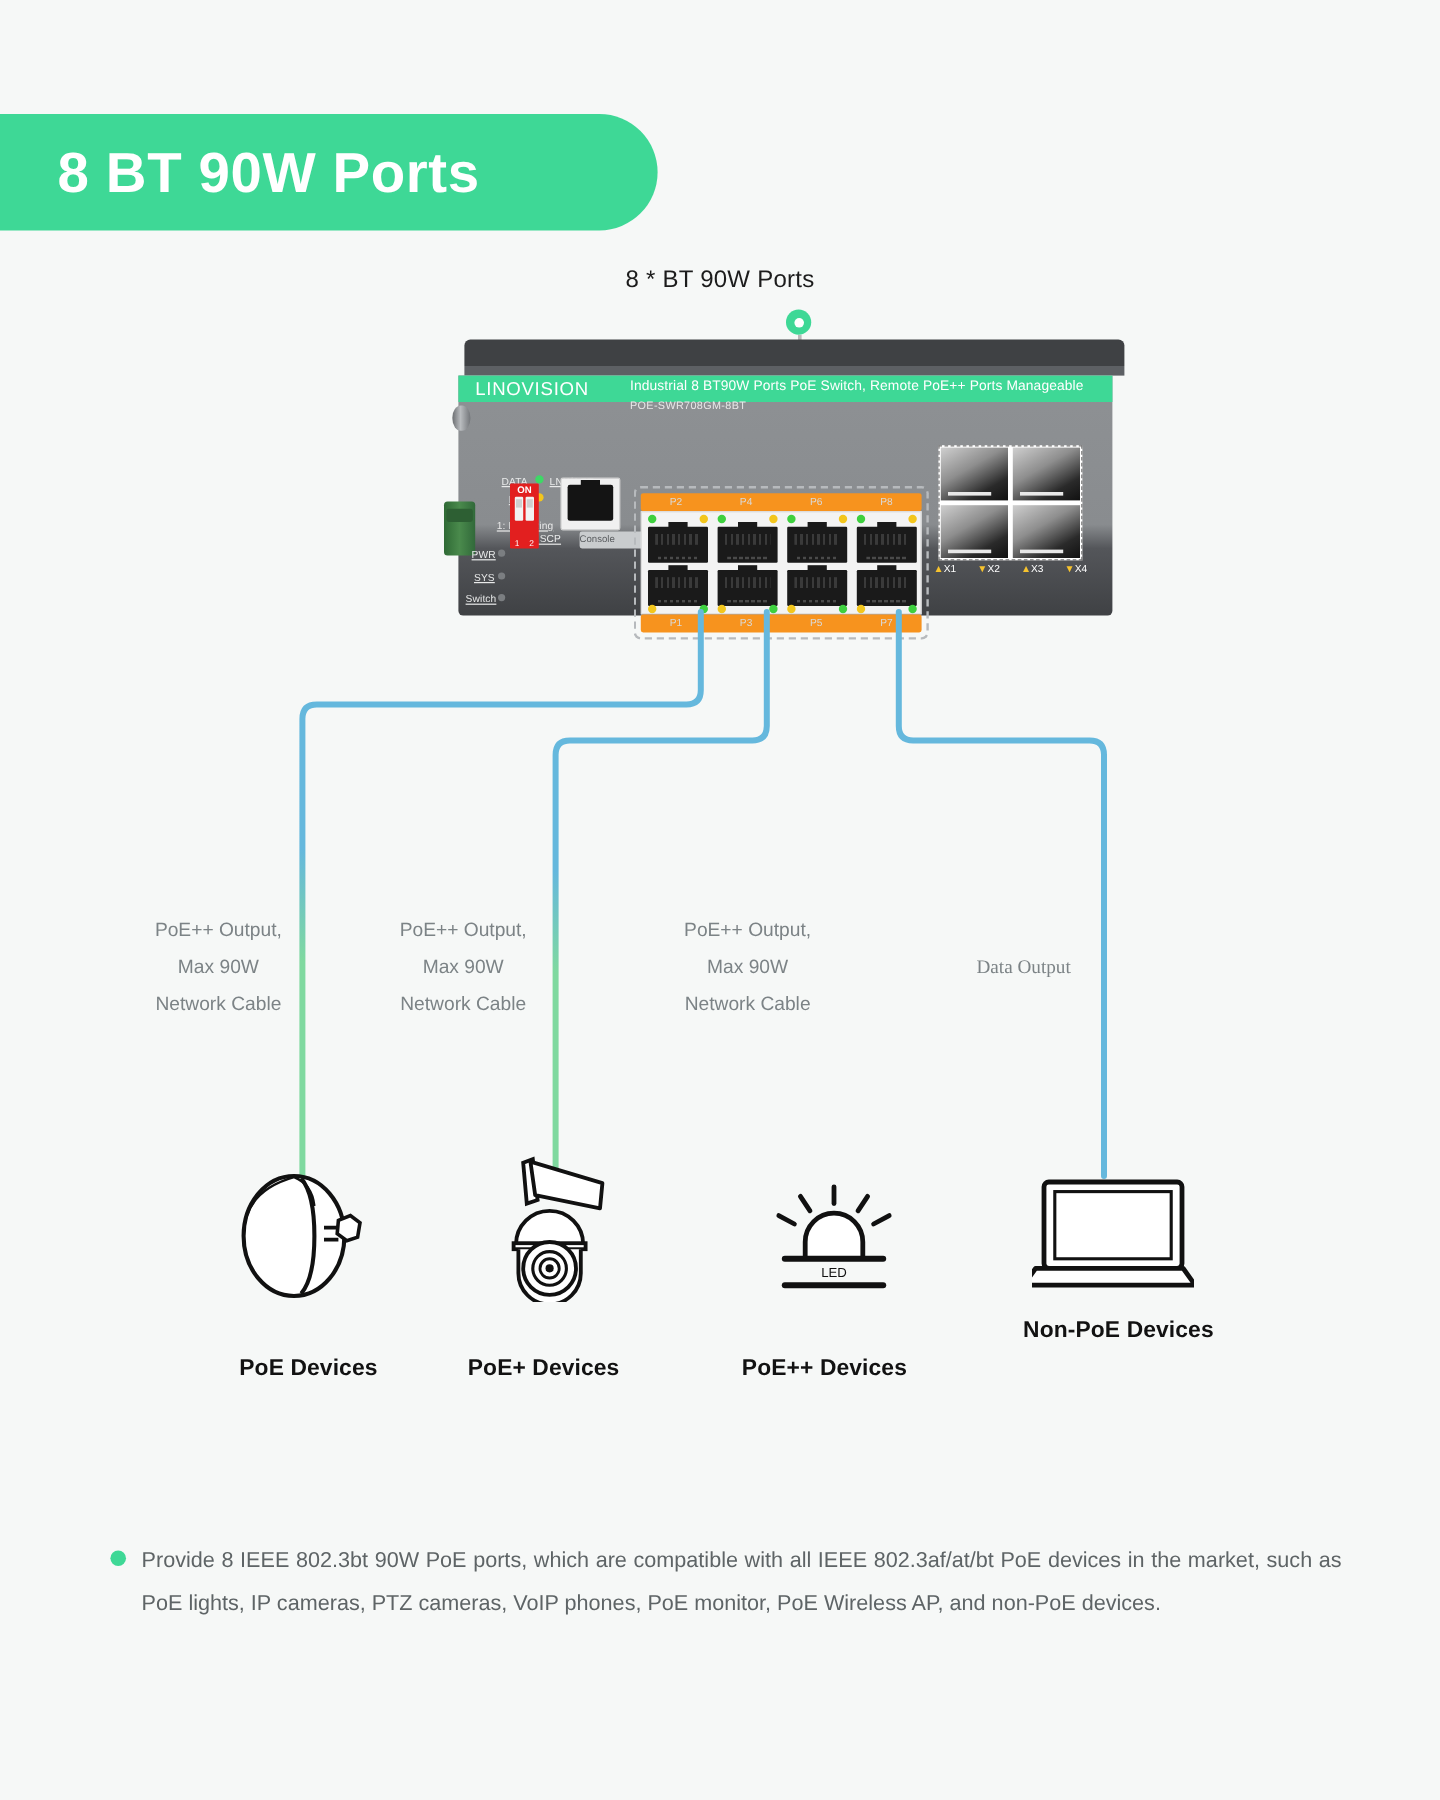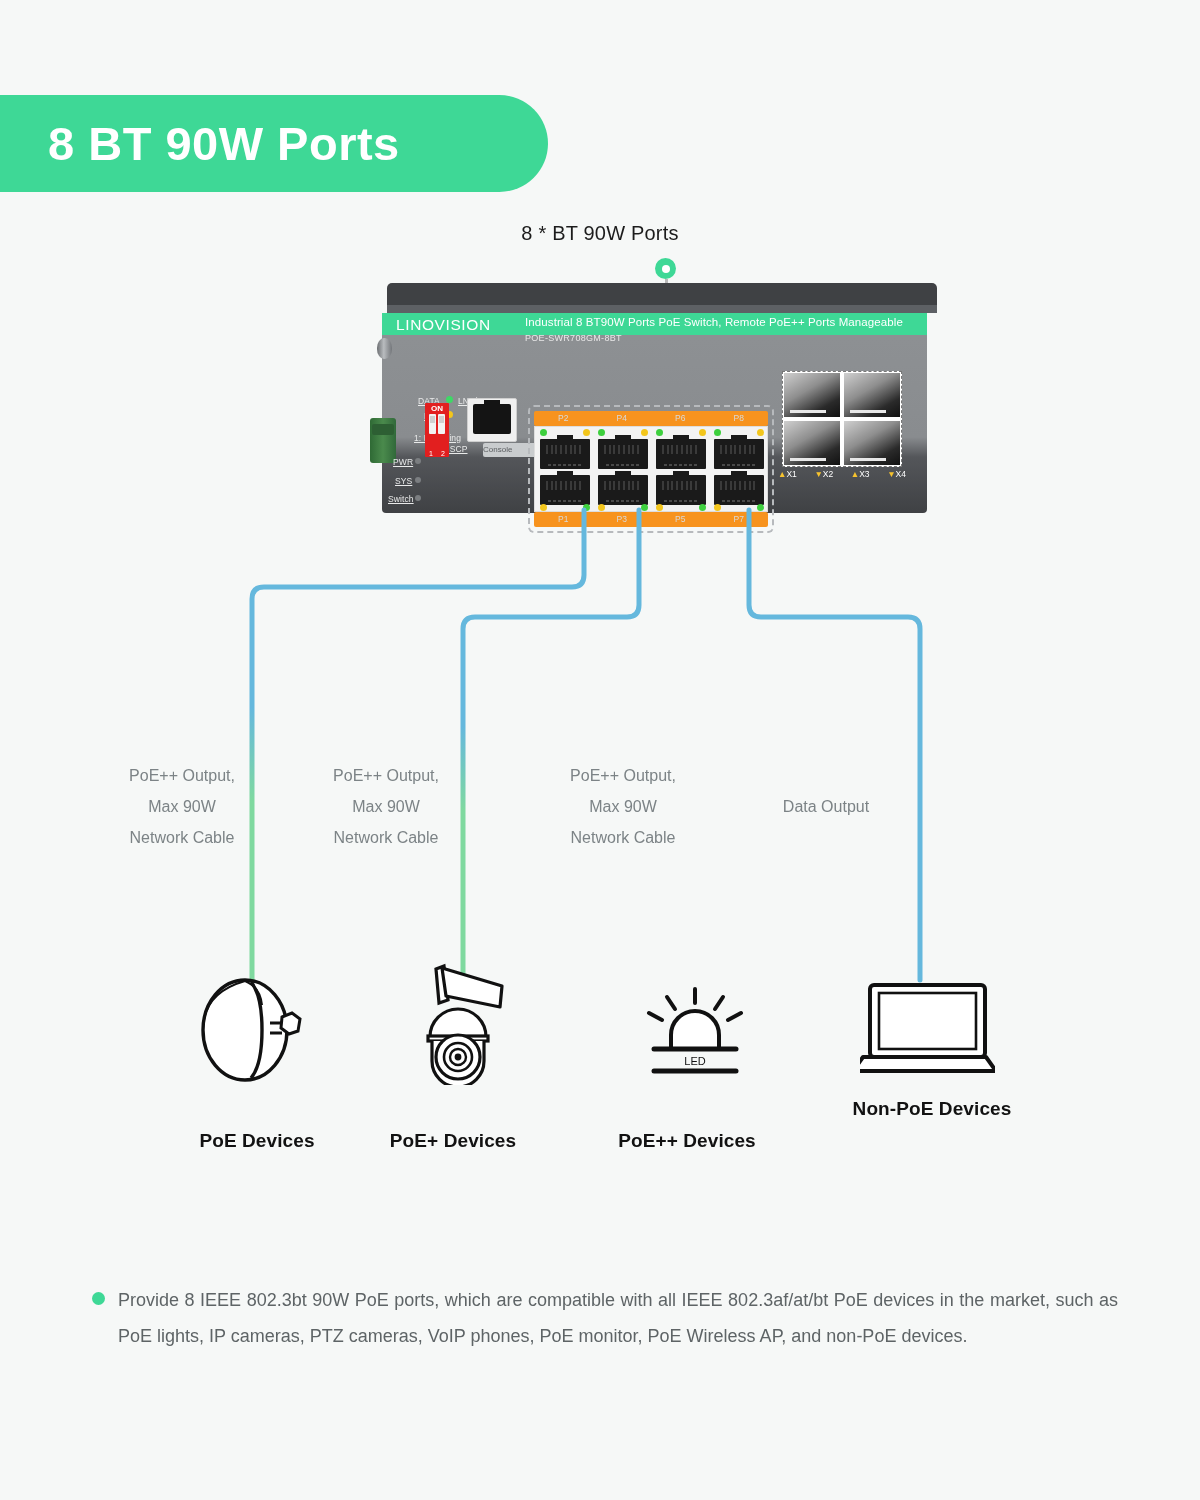--- a/index.html
+++ b/index.html
@@ -360,21 +360,21 @@
 <div class="abs outlabel" style="left:306px;top:760px;width:160px;">
   <div>PoE++ Output,</div>
   <div>Max 90W</div>
   <div>Network Cable</div>
 </div>
 <div class="abs outlabel" style="left:543px;top:760px;width:160px;">
   <div>PoE++ Output,</div>
   <div>Max 90W</div>
   <div>Network Cable</div>
 </div>
-<div class="abs outlabel" style="left:746px;top:791px;width:160px;">
+<div class="abs outlabel" style="left:773px;top:791px;width:160px;font-family:Liberation Serif, serif;">
   <div>Data Output</div>
 </div>
 
 <svg class="abs" style="left:190px;top:975px;" width="130" height="110" viewBox="0 0 130 110">
   <ellipse cx="55" cy="55" rx="42" ry="50" fill="#fff" stroke="#111" stroke-width="3.4"></ellipse>
   <path d="M61,7 Q72,20 72,55 Q72,90 61,103" fill="none" stroke="#111" stroke-width="3.4"></path>
   <path d="M13,55 Q13,18 55,6 Q70,12 72,30" fill="none" stroke="#111" stroke-width="2"></path>
   <path d="M92,42 l10,-4 l8,6 l-2,12 l-9,3 l-8,-6 z" fill="#fff" stroke="#111" stroke-width="3"></path>
   <path d="M80,48 h12 M80,58 h12" stroke="#111" stroke-width="3"></path>
 </svg>

